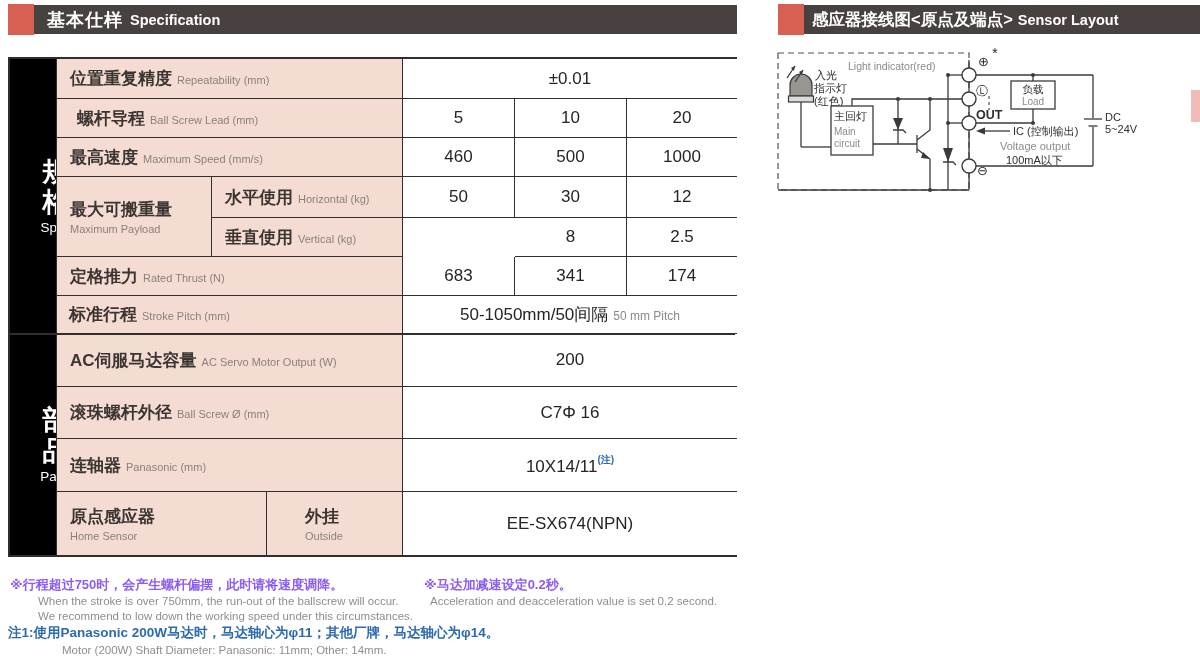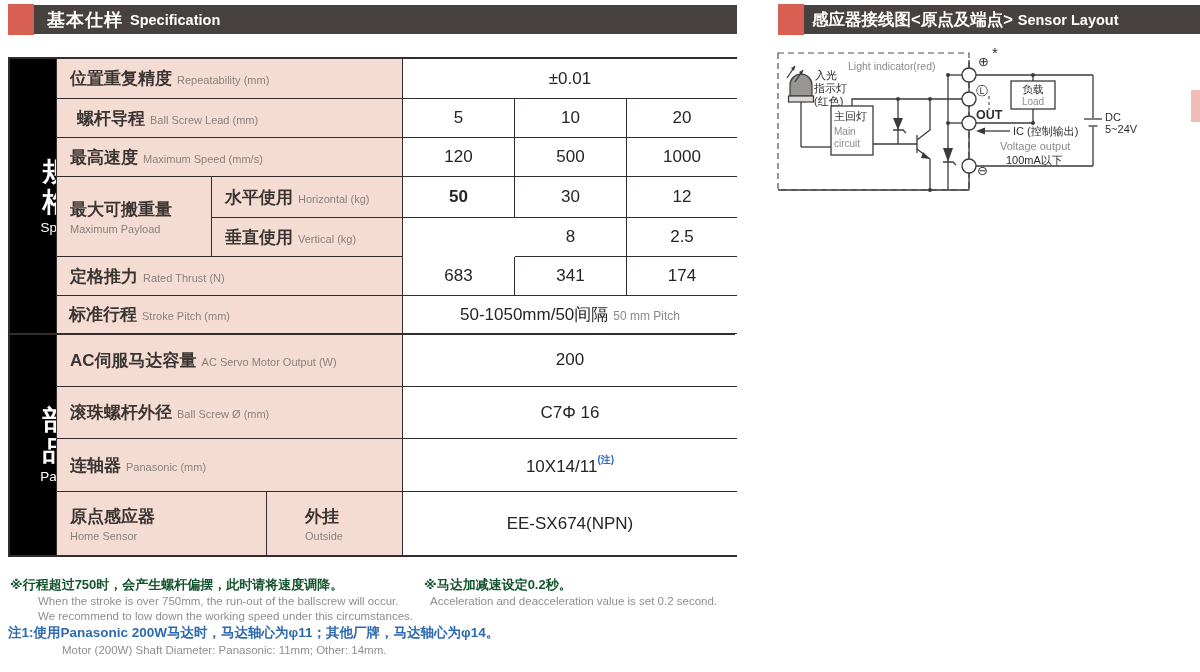--- a/index.html
+++ b/index.html
@@ -37,21 +37,21 @@
   .zh{font-size:17px;font-weight:600;color:#3a3433;white-space:nowrap;}
   .en{font-size:11px;color:#8a817b;margin-left:5px;white-space:nowrap;}
   .stack{flex-direction:column;align-items:flex-start;justify-content:center;}
   .stack .en{margin-left:0;margin-top:2px;}
   .val{font-size:17px;color:#262424;}
   .val-sub{font-size:12px;color:#8a8a8a;margin-left:5px;}
   .sup-note{font-size:10px;color:#2e6cb6;vertical-align:9px;font-weight:bold;}
   .section-line{position:absolute;left:0;width:725px;height:2px;background:#332e2d;z-index:3;}
   
   .note{position:absolute;white-space:nowrap;}
-  .note-red{color:#14532d;font-size:13px;font-weight:bold;}
+  .note-red{color:#8b5cf6;font-size:13px;font-weight:bold;}
   .note-gray{color:#8e8e8e;font-size:11.5px;}
   .note-blue{color:#2d6ab0;font-size:13.5px;font-weight:bold;}
   
   #circuit-svg{position:absolute;left:770px;top:40px;}
   #circuit-svg text{font-family:"Liberation Sans","DejaVu Sans",sans-serif;}
   .w{stroke:#3c3a39;stroke-width:1.3;fill:none;}
   .dash{stroke:#55524f;stroke-width:1.2;fill:none;stroke-dasharray:6 4;}
   .dash2{stroke:#55524f;stroke-width:1.2;fill:none;stroke-dasharray:3 3;}
   .term{fill:#fff;stroke:#3c3a39;stroke-width:1.4;}
   .dot{fill:#3c3a39;}
@@ -108,37 +108,37 @@
       <span class="val">10</span>
     </div>
   <div class="cell white no-r" style="left:617px;top:40px;width:110px;height:39px;">
       <span class="val">20</span>
     </div>
 
   <div class="cell pink" style="left:47px;top:79px;width:346px;height:39px;">
     <span><span class="zh">最高速度</span><span class="en">Maximum Speed (mm/s)</span></span>
   </div>
   <div class="cell white" style="left:393px;top:79px;width:112px;height:39px;">
-      <span class="val">120</span>
+      <span class="val">460</span>
     </div>
   <div class="cell white" style="left:505px;top:79px;width:112px;height:39px;">
       <span class="val">500</span>
     </div>
   <div class="cell white no-r" style="left:617px;top:79px;width:110px;height:39px;">
       <span class="val">1000</span>
     </div>
 
   <div class="cell pink stack" style="left:47px;top:118px;width:155px;height:80px;">
     <span class="zh">最大可搬重量</span>
     <span class="en">Maximum Payload</span>
   </div>
   <div class="cell pink" style="left:202px;top:118px;width:191px;height:41px;">
     <span><span class="zh">水平使用</span><span class="en">Horizontal (kg)</span></span>
   </div>
-  <div class="cell white" style="left:393px;top:118px;width:112px;height:41px;font-weight:bold;">
+  <div class="cell white" style="left:393px;top:118px;width:112px;height:41px;">
       <span class="val">50</span>
     </div>
   <div class="cell white" style="left:505px;top:118px;width:112px;height:41px;">
       <span class="val">30</span>
     </div>
   <div class="cell white no-r" style="left:617px;top:118px;width:110px;height:41px;">
       <span class="val">12</span>
     </div>
 
   <div class="cell pink" style="left:202px;top:159px;width:191px;height:39px;">

